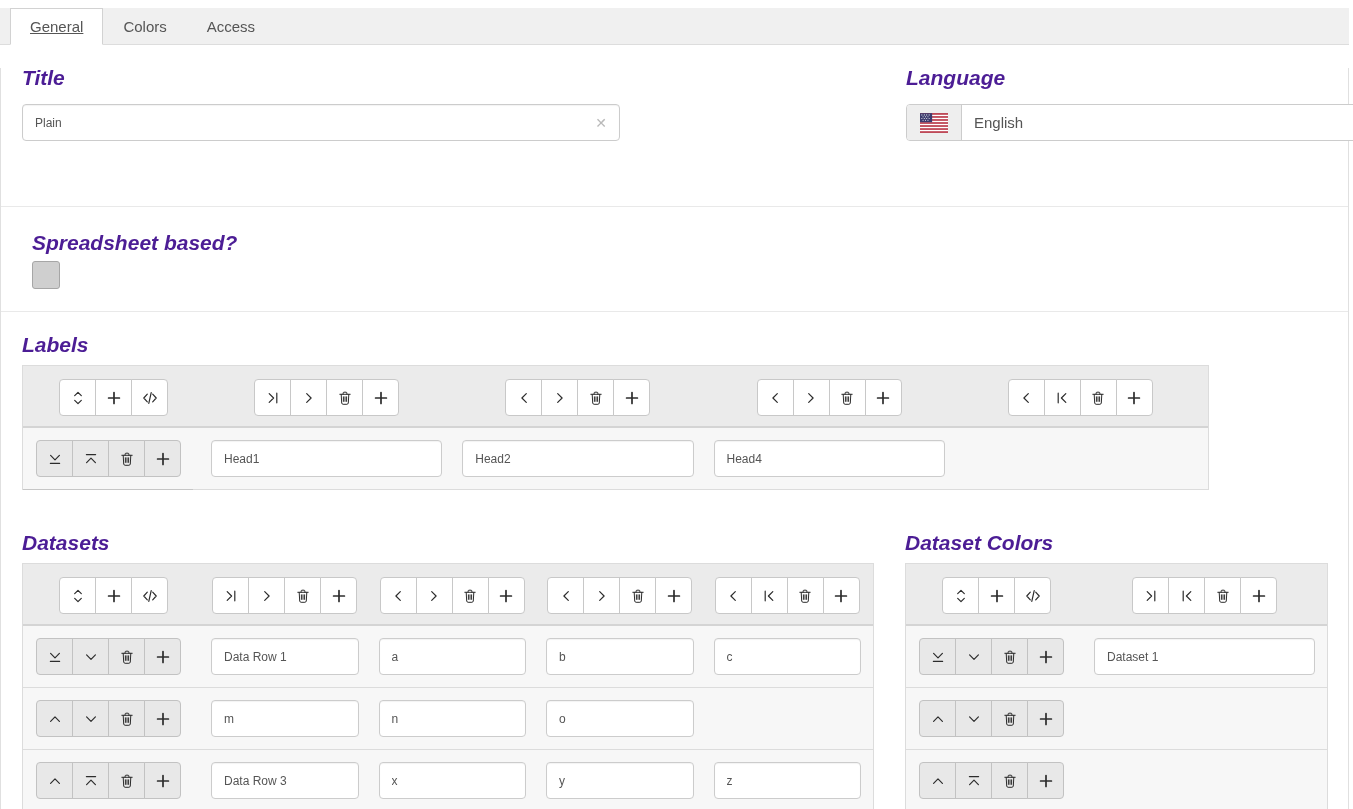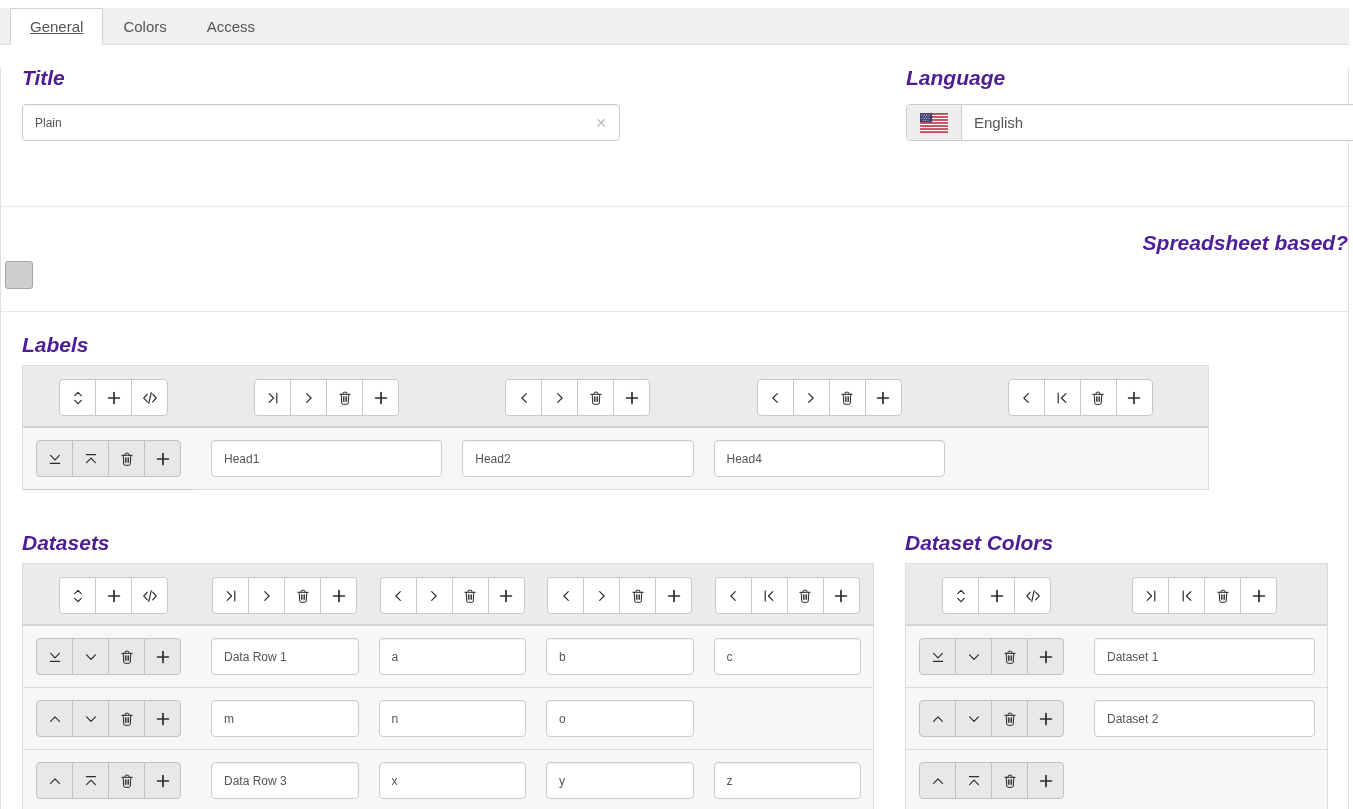--- a/index.html
+++ b/index.html
@@ -29,21 +29,21 @@
   .clear-x{position:absolute;right:13px;top:50%;transform:translateY(-50%);
            color:#b9b9b9;font-size:14px;cursor:pointer;}
   .lang-field{position:absolute;left:884px;top:0;width:470px;}
   .lang-group{display:flex;height:37px;box-sizing:border-box;border:1px solid #ccc;
               border-radius:4px 0 0 4px;background:#fff;overflow:hidden;}
   .lang-addon{width:54px;background:#eee;border-right:1px solid #ccc;flex:none;
               display:flex;align-items:center;justify-content:center;}
   .lang-input{border:none;outline:none;flex:1;font-size:15px;color:#555;padding-left:12px;
               background:#fff;font-family:"Liberation Sans",sans-serif;}
   
-  .spreadsheet{margin:26px 0 0 4px;text-align:right;}
+  .spreadsheet{margin:26px 0 0 31px;}
   .checkbox{margin-top:9px;width:28px;height:28px;box-sizing:border-box;background:#cfcfcf;
             border:1px solid #a6a6a6;border-radius:3px;cursor:pointer;}
   
   .section-h{margin:0 0 11px 0;}
   .labels-block{margin:23px 0 12px 21px;}
   .row2{display:flex;margin:43px 0 0 21px;align-items:flex-start;}
   .panel{box-sizing:border-box;border:1px solid #dcdcdc;background:#f7f7f7;}
   #labels-panel{width:1187px;}
   #datasets-panel{width:852px;}
   #dataset-labels-panel{width:423px;}
@@ -738,21 +738,20 @@
                   </button>
                   <button class="btn btn-gray">
                     <span class="ic">
                       <svg viewBox="0 0 16 16" width="16" height="16" fill="none" stroke="#2c2c2c" stroke-width="1.7" stroke-linecap="round" stroke-linejoin="round">
                         <path d="M8 2.6v10.8M2.6 8h10.8"></path>
                       </svg>
                     </span>
                   </button>
                 </div>
               </div>
-              <input class="input cell-input" value="Dataset 2" style="">
             </div>
             <div class="panel-row grid g1">
               <div class="cell">
                 <div class="btn-group">
                   <button class="btn btn-gray">
                     <span class="ic">
                       <svg viewBox="0 0 16 16" width="16" height="16" fill="none" stroke="#2c2c2c" stroke-width="1.2" stroke-linecap="round" stroke-linejoin="round">
                         <path d="M3.6 10.3L8 5.9l4.4 4.4"></path>
                       </svg>
                     </span>

